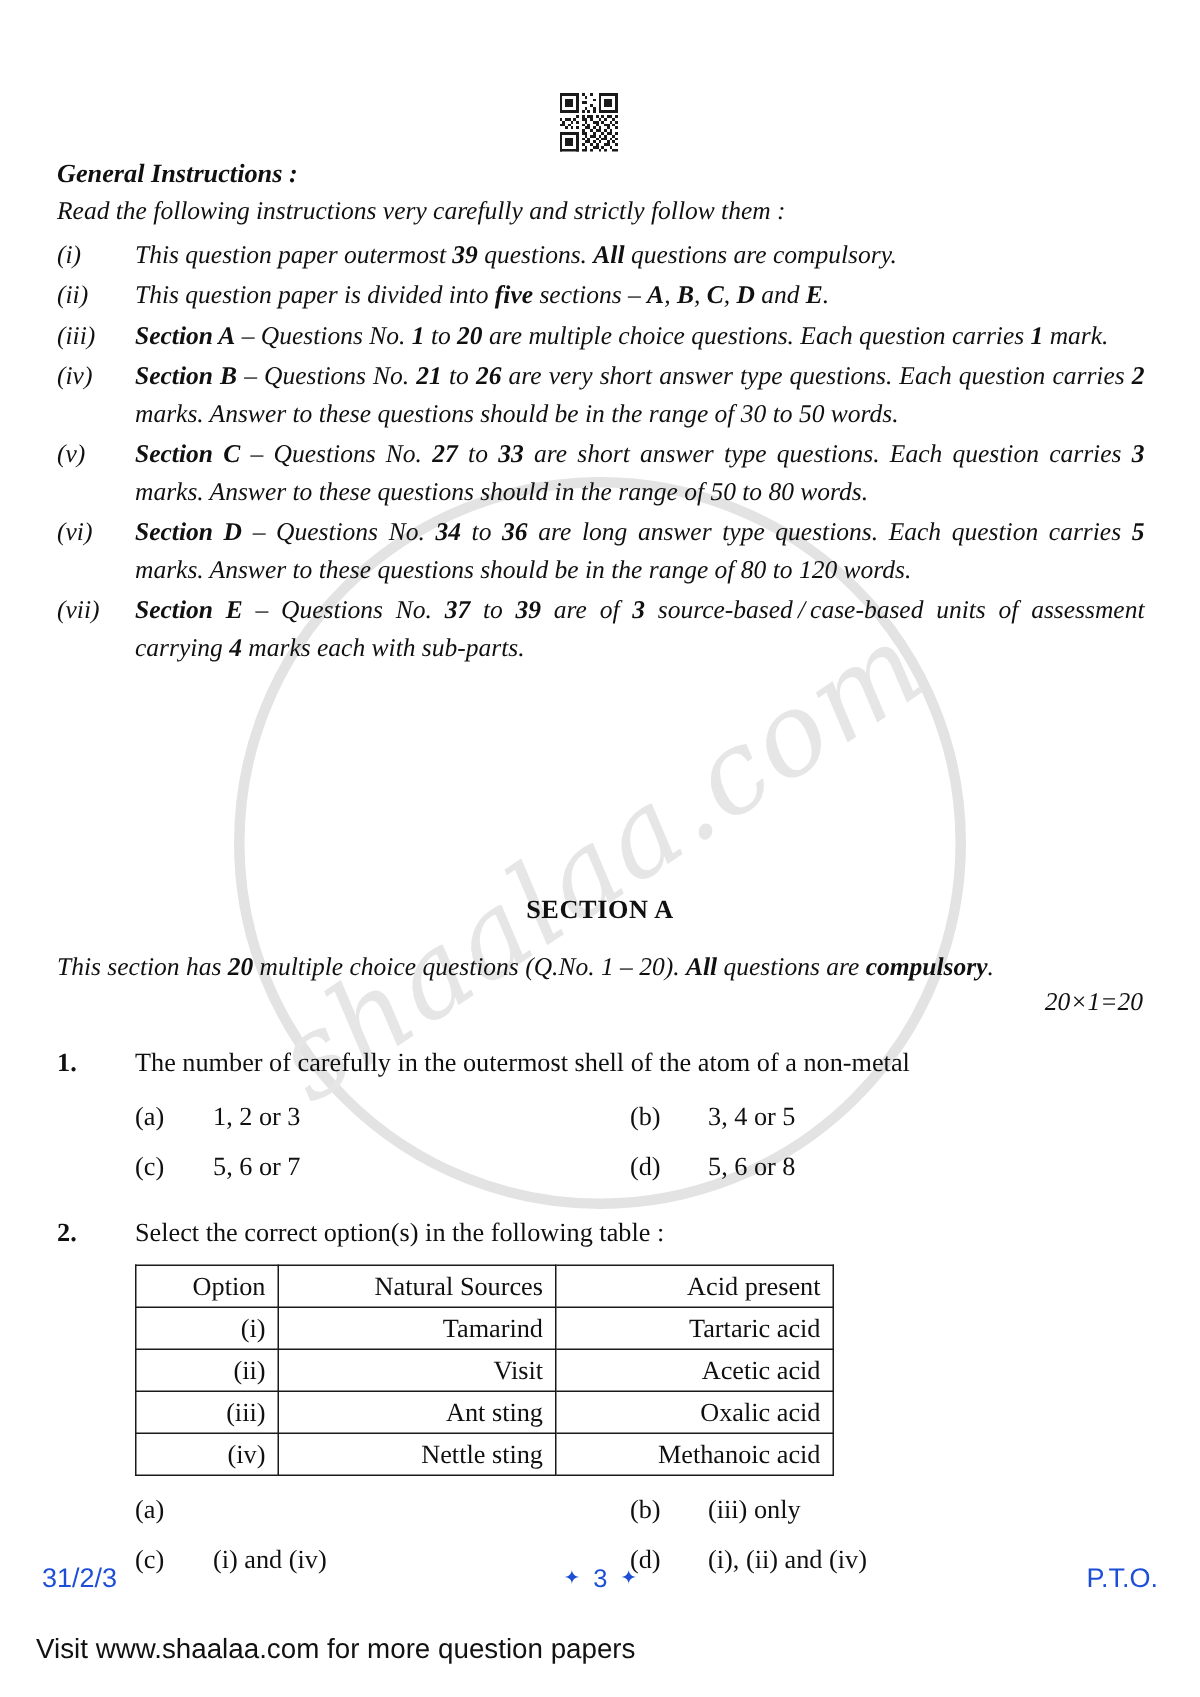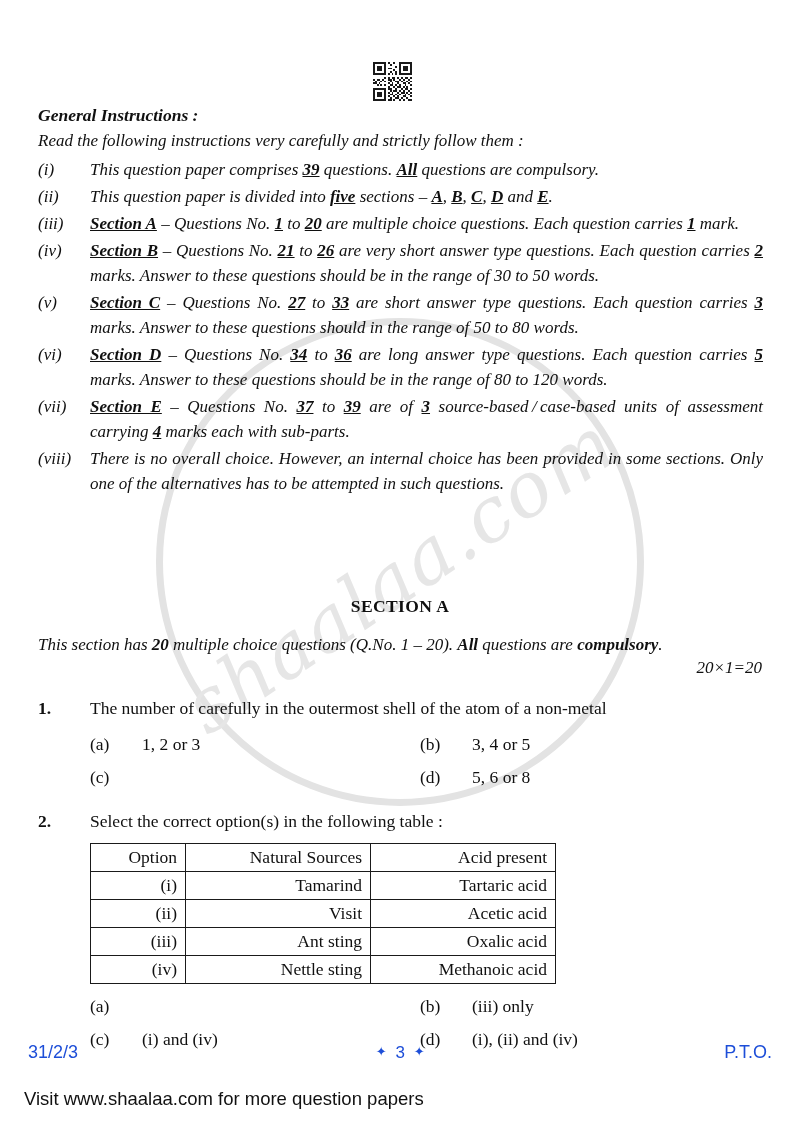--- a/index.html
+++ b/index.html
@@ -106,21 +106,21 @@
     line-height: 25px;
   }
   .instr-body {
     flex: 1 1 auto;
     font-style: italic;
     font-size: 17px;
     line-height: 25px;
     text-align: justify;
     text-justify: inter-word;
   }
-  .instr-body b { font-weight: bold; text-decoration: underline; }
+  .instr-body b { font-weight: bold; }
 
   
   .section-head {
     position: absolute;
     left: 0;
     top: 596px;
     width: 800px;
     text-align: center;
     font-weight: bold;
     font-size: 17.5px;
@@ -361,21 +361,21 @@
         </g>
       </svg>
     </div>
 
     <div class="gi-title">General Instructions :</div>
     <div class="gi-lead">Read the following instructions very carefully and strictly follow them :</div>
 
     <div class="instr-list" id="instr-list">
         <div class="instr-row">
           <div class="instr-num">(i)</div>
-          <div class="instr-body"><span>This question paper comprises </span><b>39</b><span> questions. </span><b>All</b><span> questions are compulsory.</span></div>
+          <div class="instr-body"><span>This question paper outermost </span><b>39</b><span> questions. </span><b>All</b><span> questions are compulsory.</span></div>
         </div>
         <div class="instr-row">
           <div class="instr-num">(ii)</div>
           <div class="instr-body"><span>This question paper is divided into </span><b>five</b><span> sections – </span><b>A</b><span>, </span><b>B</b><span>, </span><b>C</b><span>, </span><b>D</b><span> and </span><b>E</b><span>.</span></div>
         </div>
         <div class="instr-row">
           <div class="instr-num">(iii)</div>
           <div class="instr-body"><b>Section A</b><span> – Questions No. </span><b>1</b><span> to </span><b>20</b><span> are multiple choice questions. Each question carries </span><b>1</b><span> mark.</span></div>
         </div>
         <div class="instr-row">
@@ -386,24 +386,20 @@
           <div class="instr-num">(v)</div>
           <div class="instr-body"><b>Section C</b><span> – Questions No. </span><b>27</b><span> to </span><b>33</b><span> are short answer type questions. Each question carries </span><b>3</b><span> marks. Answer to these questions should in the range of 50 to 80 words.</span></div>
         </div>
         <div class="instr-row">
           <div class="instr-num">(vi)</div>
           <div class="instr-body"><b>Section D</b><span> – Questions No. </span><b>34</b><span> to </span><b>36</b><span> are long answer type questions. Each question carries </span><b>5</b><span> marks. Answer to these questions should be in the range of 80 to 120 words.</span></div>
         </div>
         <div class="instr-row">
           <div class="instr-num">(vii)</div>
           <div class="instr-body"><b>Section E</b><span> – Questions No. </span><b>37</b><span> to </span><b>39</b><span> are of </span><b>3</b><span> source-based / case-based units of assessment carrying </span><b>4</b><span> marks each with sub-parts.</span></div>
-        </div>
-        <div class="instr-row">
-          <div class="instr-num">(viii)</div>
-          <div class="instr-body"><span>There is no overall choice. However, an internal choice has been provided in some sections. Only one of the alternatives has to be attempted in such questions.</span></div>
         </div>
       </div>
 
     <div class="section-head">SECTION A</div>
     <div class="section-intro" id="section-intro"><span>This section has </span><b>20</b><span> multiple choice questions (Q.No. 1 – 20). </span><b>All</b><span> questions are </span><b>compulsory</b><span>.</span></div>
     <div class="marks-right">20×1=20</div>
 
     <div class="q-block" id="q1">
       <div class="q-line">
         <div class="q-num">1.</div>
@@ -416,20 +412,21 @@
             <span class="opt-val">1, 2 or 3</span>
           </div>
           <div class="opt-cell right">
             <span class="opt-key">(b)</span>
             <span class="opt-val">3, 4 or 5</span>
           </div>
         </div>
         <div class="opt-row">
           <div class="opt-cell left">
             <span class="opt-key">(c)</span>
+            <span class="opt-val">5, 6 or 7</span>
           </div>
           <div class="opt-cell right">
             <span class="opt-key">(d)</span>
             <span class="opt-val">5, 6 or 8</span>
           </div>
         </div>
       </div>
     </div>
 
     <div class="q-block" id="q2">

